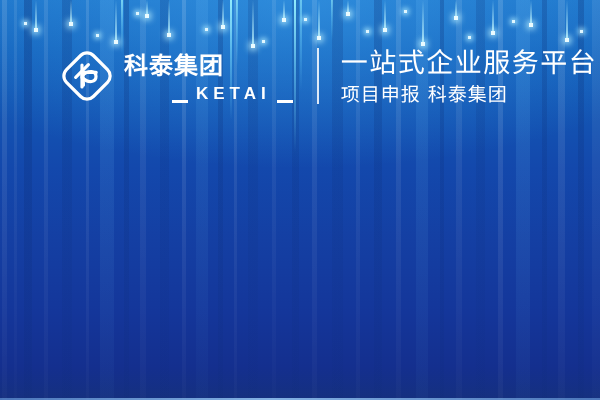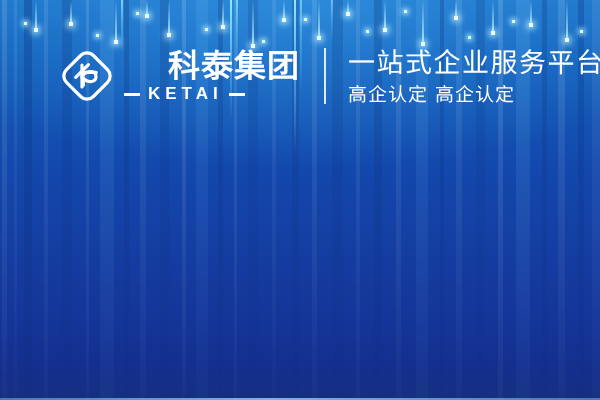--- a/index.html
+++ b/index.html
@@ -110,34 +110,34 @@
   }
   .logo-mark svg { display: block; }
 
   .logo-words {
     margin-left: 8px;
     display: flex;
     flex-direction: column;
     justify-content: center;
   }
   .logo-cn {
-    font-size: 32px;
+    font-size: 24px;
     line-height: 34px;
     font-weight: 700;
     color: #ffffff;
     letter-spacing: 1px;
     white-space: nowrap;
     font-family: "DejaVu Sans", "Liberation Sans", sans-serif;
-    margin-left: 44px;
   }
   .logo-en {
     margin-top: 2px;
     display: flex;
-    align-items: center;
+    align-items: flex-end;
     white-space: nowrap;
+    margin-left: 48px;
   }
   .logo-en .rule {
     display: inline-block;
     width: 16px;
     height: 3px;
     background: #ffffff;
   }
   .logo-en .txt {
     font-size: 17px;
     line-height: 18px;
@@ -294,21 +294,21 @@
         <span class="rule"></span>
         <span class="txt">KETAI</span>
         <span class="rule"></span>
       </div>
     </div>
 
     <div class="divider"></div>
 
     <div class="tagline">
       <div class="tagline-main">一站式企业服务平台</div>
-      <div class="tagline-sub">高企认定 高企认定</div>
+      <div class="tagline-sub">项目申报 科泰集团</div>
     </div>
 
   </div>
 
 
   <div class="bottom-line"></div>
 
 </div>
 
 </body></html>

